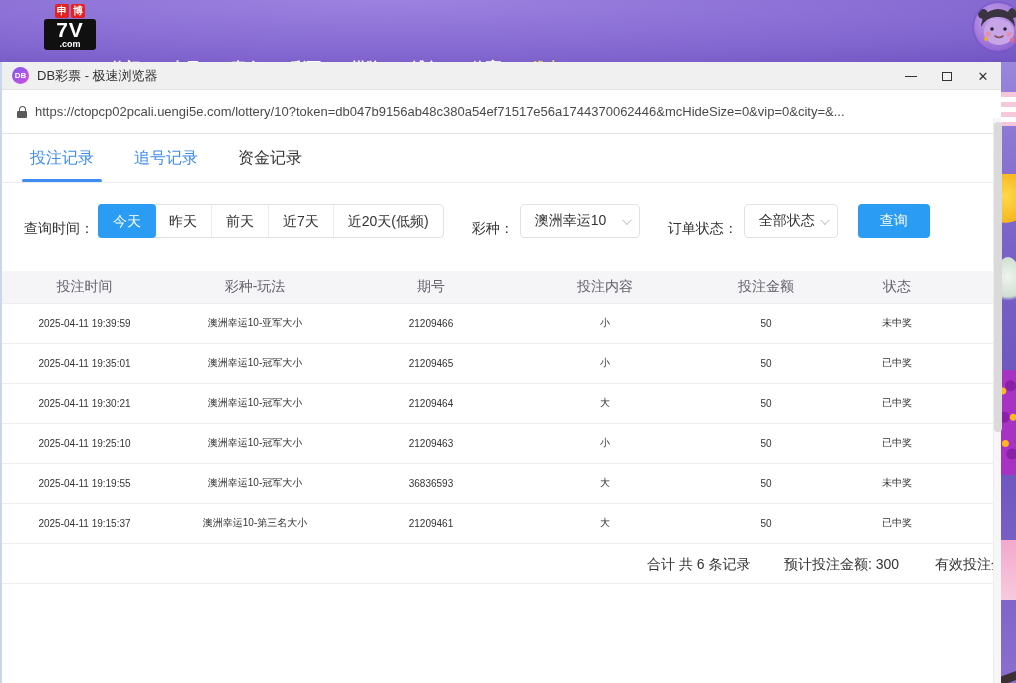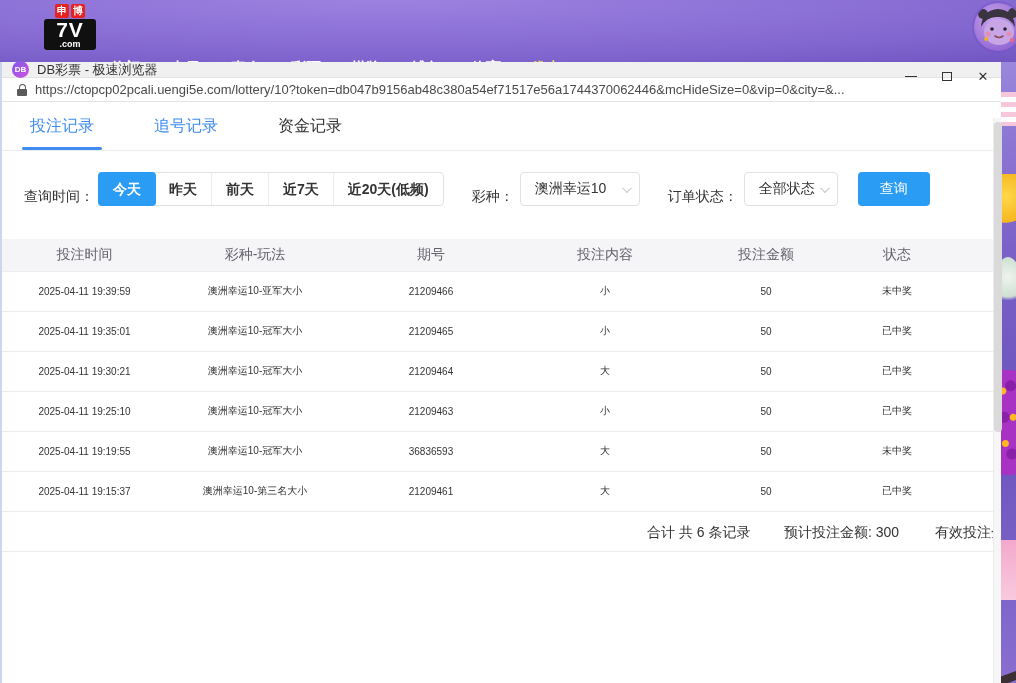--- a/index.html
+++ b/index.html
@@ -36,51 +36,51 @@
                radial-gradient(circle at 60% 15%, #8a20a8 5px, transparent 6px),
                radial-gradient(circle at 35% 45%, #8a20a8 5px, transparent 6px),
                radial-gradient(circle at 65% 80%, #8a20a8 5px, transparent 6px),
                #a832c4; }
   .art-pink { top:478px; height:60px; background:linear-gradient(180deg,#f3a8cc,#f8cade); }
   .art-dark { top:612px; height:9px; background:#3c3034; transform:skewY(-20deg); }
 
   
   .window { position:absolute; top:62px; left:0; width:1001px; height:621px; background:#fff;
     border-left:2px solid #c9d6ec; }
-  .titlebar { height:16px; background:#f0f0f0; border-bottom:1px solid #e2e2e2; display:flex; align-items:center;
+  .titlebar { height:28px; background:#f0f0f0; border-bottom:1px solid #e2e2e2; display:flex; align-items:center;
     padding-left:10px; position:relative; }
   .app-icon { width:17px; height:17px; border-radius:50%; background:linear-gradient(135deg,#7b5ce8,#d44fe0);
     color:#fff; font-size:8px; font-weight:bold; line-height:17px; text-align:center; flex:0 0 auto; }
   .win-title { font-size:13px; color:#333; margin-left:8px; }
   .win-controls { position:absolute; right:0; top:0; height:28px; display:flex; }
   .ctrl { width:36px; height:28px; display:flex; align-items:center; justify-content:center; color:#333;
     font-size:13px; cursor:pointer; }
   .ctrl .max-box { width:10px; height:9px; border:1px solid #333; display:inline-block; }
   .ctrl .min-line { width:12px; height:0; border-top:1px solid #333; display:inline-block; }
 
-  .urlbar { height:24px; background:#fff; border-bottom:1px solid #e3e3e3; display:flex; align-items:center; padding-left:15px; }
+  .urlbar { height:44px; background:#fff; border-bottom:1px solid #e3e3e3; display:flex; align-items:center; padding-left:15px; }
   .lock { width:10px; height:12px; position:relative; margin-right:8px; flex:0 0 auto; }
   .lock .shackle { position:absolute; top:0; left:1.5px; width:7px; height:7px; border:1.5px solid #5a5a5a;
     border-bottom:none; border-radius:4px 4px 0 0; }
   .lock .body { position:absolute; bottom:0; left:0; width:10px; height:7px; background:#5a5a5a; border-radius:1px; }
   .url-text { font-size:13px; color:#4a4a4a; white-space:nowrap; overflow:hidden; width:965px; }
 
   .content { position:relative; height:564px; background:#fff; overflow:hidden; }
 
   
-  .tabs { display:flex; padding:14px 0 0 28px; gap:60px; border-bottom:1px solid #ececec; }
+  .tabs { display:flex; padding:14px 0 0 28px; gap:40px; border-bottom:1px solid #ececec; }
   .tab { font-size:16px; padding-bottom:13px; position:relative; cursor:pointer; white-space:nowrap; }
   .tab.blue { color:#3f8cf3; }
   .tab.dark { color:#333; }
   .tab.active::after { content:''; position:absolute; left:-8px; right:-8px; bottom:0; height:3px;
     background:#3f8cf3; border-radius:2px; }
 
   
   .filters { display:flex; align-items:flex-end; margin:21px 0 0 22px; height:34px; font-size:14px; color:#333; }
-  .seg-group { display:flex; border:1px solid #e2e2e2; border-radius:4px; margin-left:4px; height:34px; align-items:stretch;font-weight:bold; }
+  .seg-group { display:flex; border:1px solid #e2e2e2; border-radius:4px; margin-left:4px; height:34px; align-items:stretch; }
   .seg { padding:0 14px; line-height:32px; cursor:pointer; white-space:nowrap; }
   .seg.divider { border-left:1px solid #ebebeb; }
   .seg.active { background:#2b9cf4; color:#fff; border-radius:4px; line-height:34px; margin:-1px; padding:0 15px; }
   .flabel { white-space:nowrap; }
   .ml28 { margin-left:28px; }
   .select { display:flex; align-items:center; justify-content:space-between; border:1px solid #e2e2e2;
     border-radius:4px; height:34px; padding:0 10px 0 14px; margin-left:6px; cursor:pointer; background:#fff; }
   .select.w-lottery { width:120px; }
   .select.w-status { width:94px; }
   .chev { width:7px; height:7px; border-right:1.5px solid #c0c4cc; border-bottom:1.5px solid #c0c4cc;

